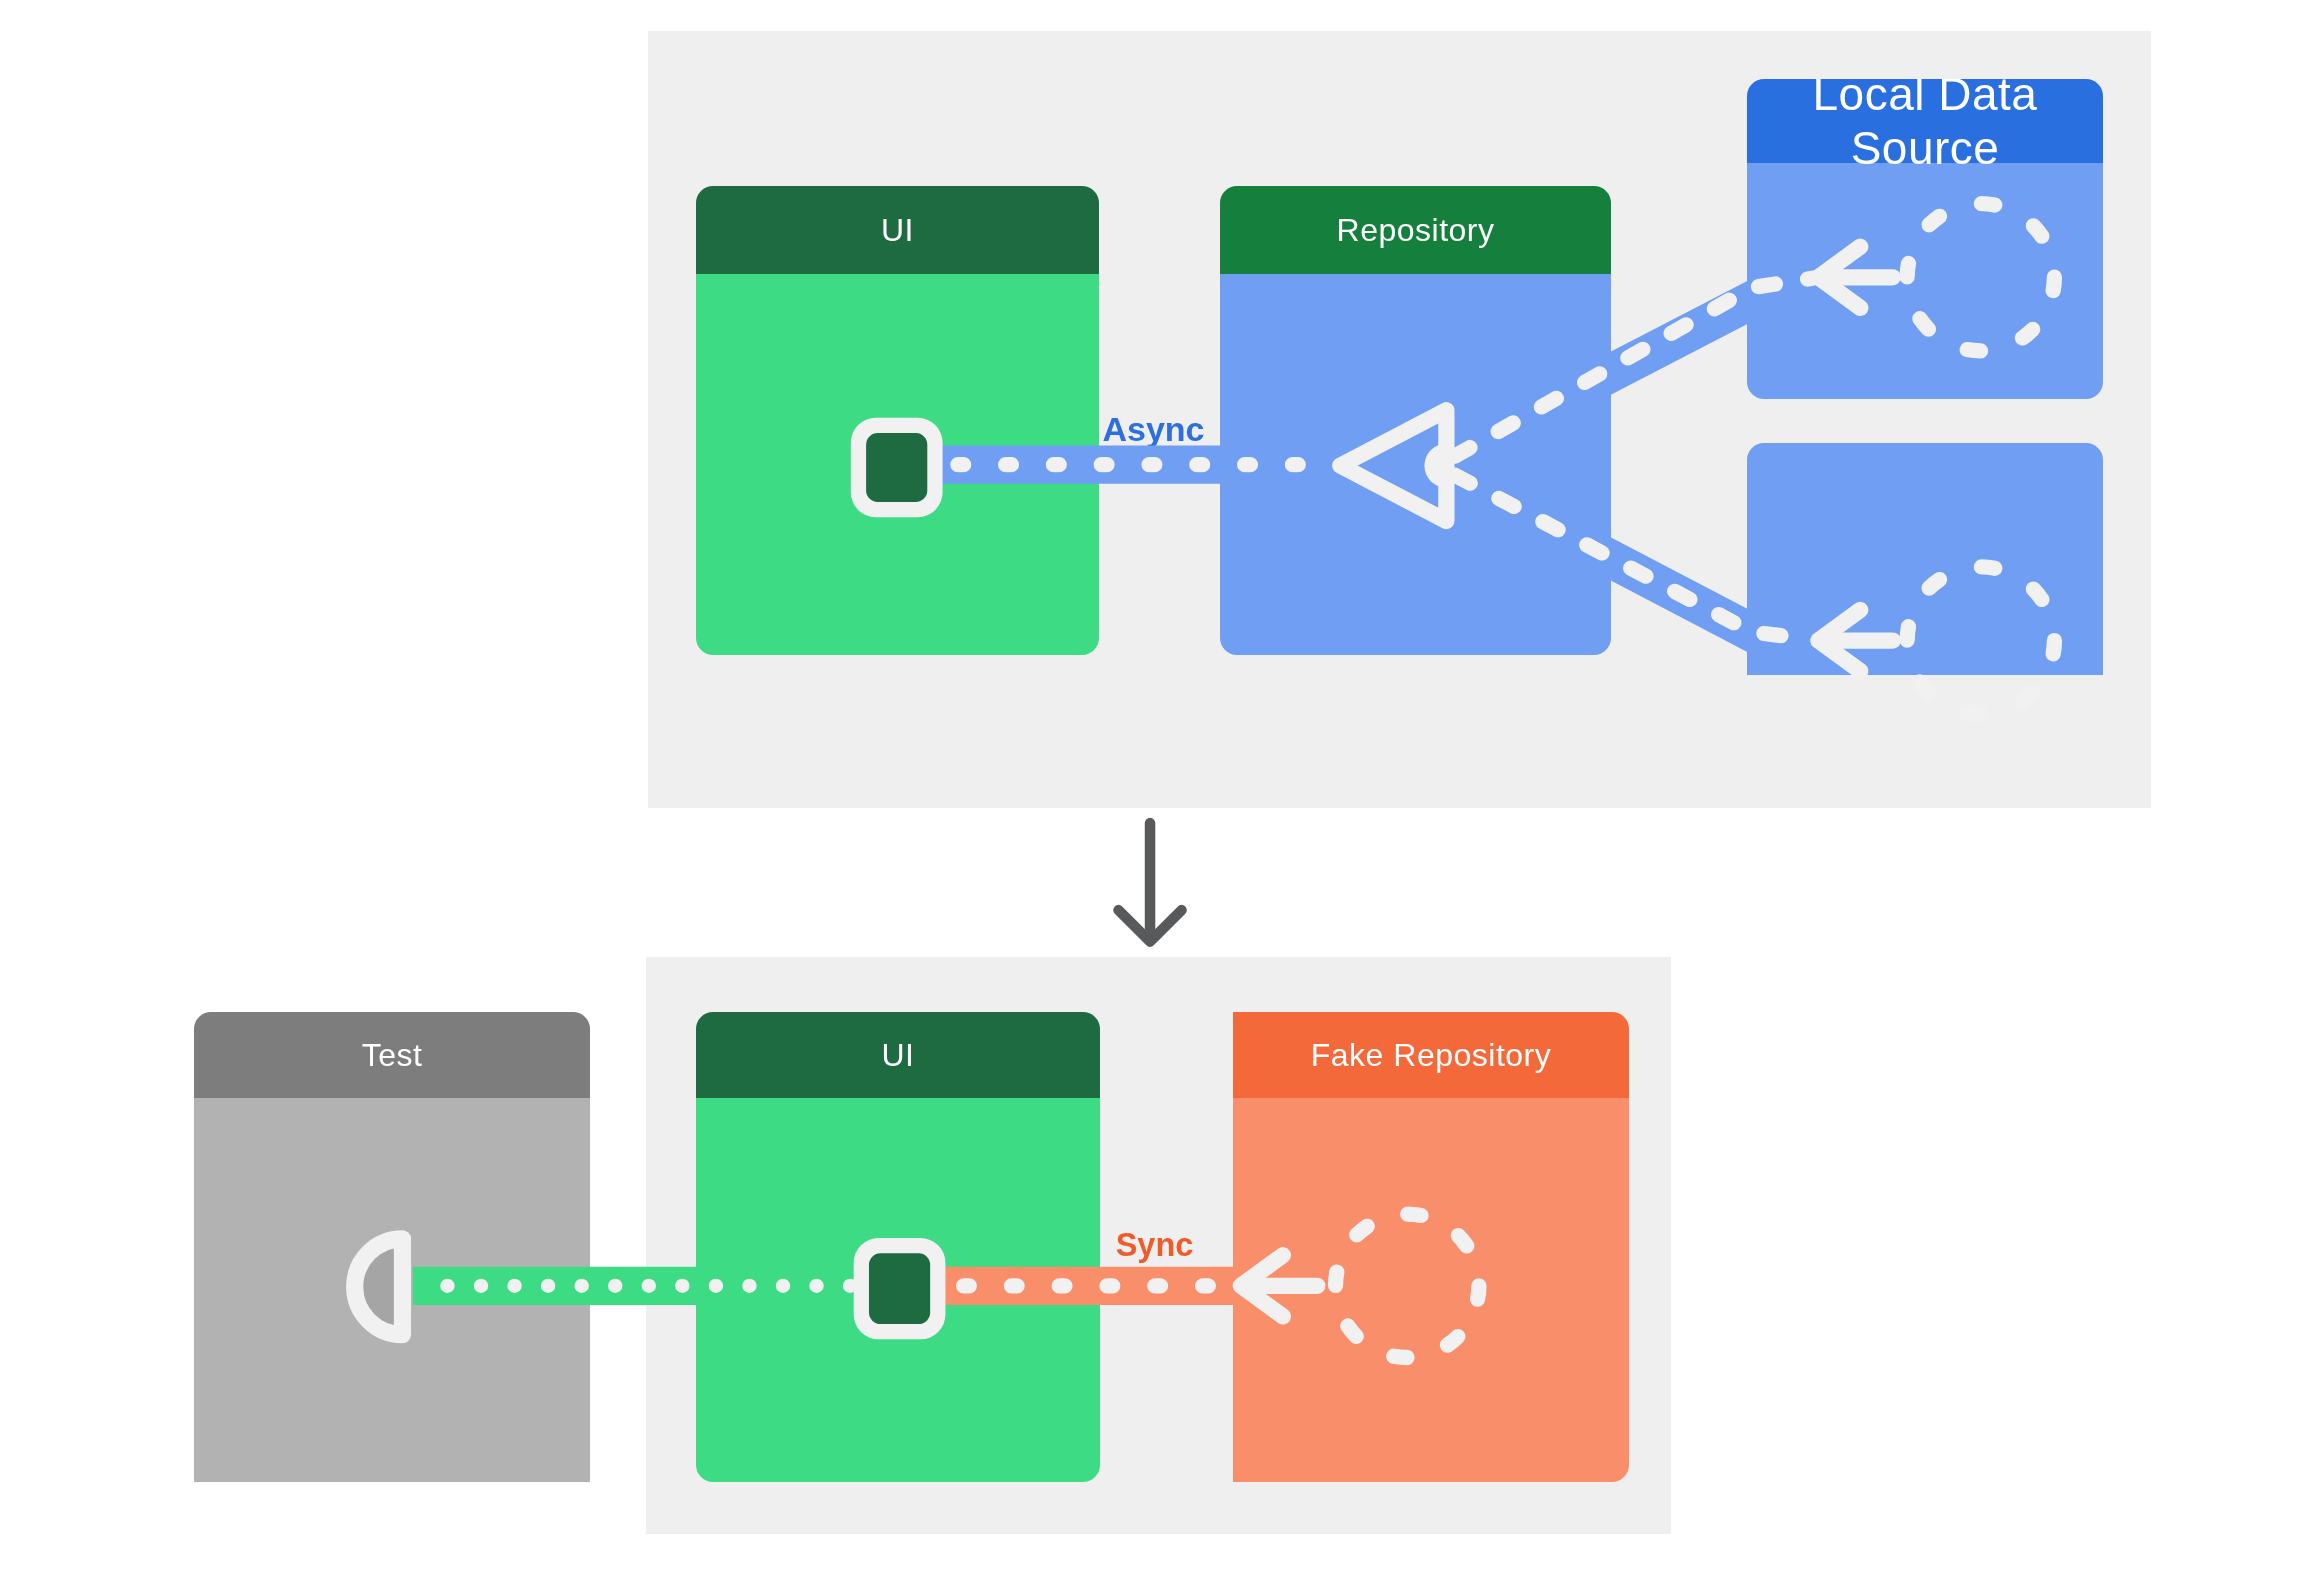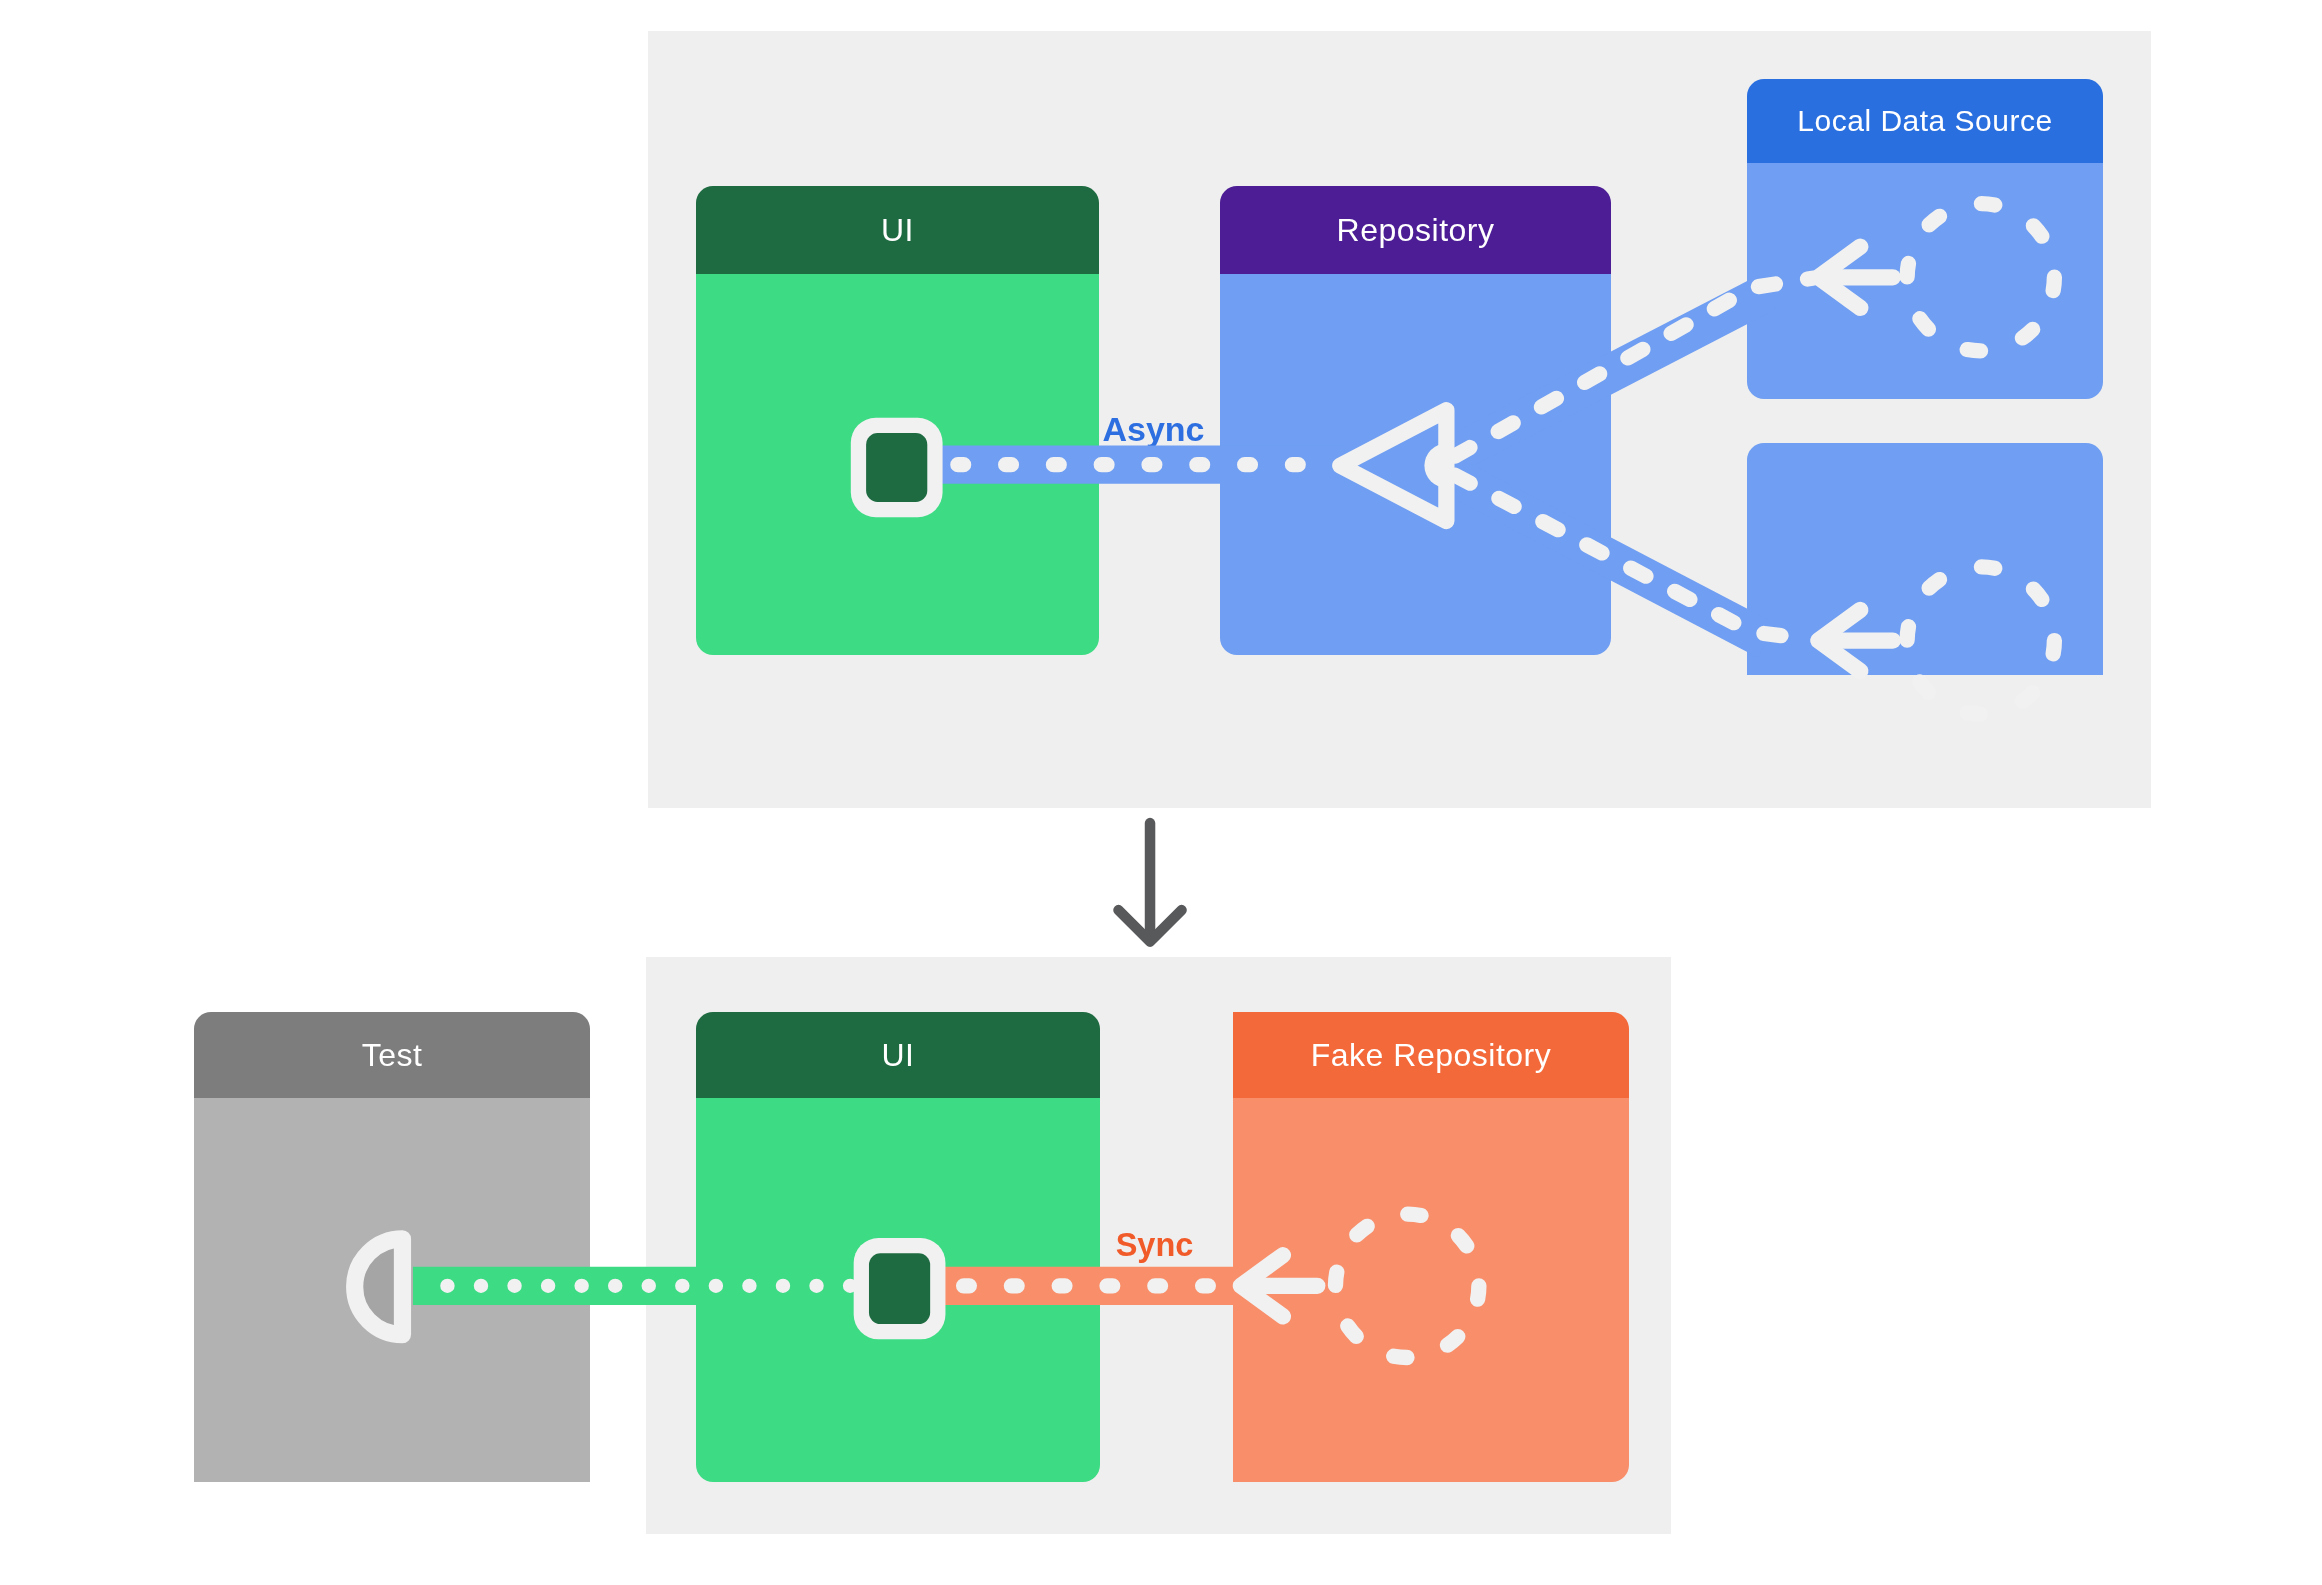--- a/index.html
+++ b/index.html
@@ -7,21 +7,21 @@
     width:2323px;height:1586px;position:relative;background:#ffffff;
     font-family:"Liberation Sans","DejaVu Sans",sans-serif;overflow:hidden;
   }
   .panel{position:absolute;background:#efefef;}
   .box{position:absolute;border-radius:17px;overflow:hidden;}
   .box-header{
     display:flex;align-items:center;justify-content:center;
     color:#ffffff;font-size:32px;font-weight:400;letter-spacing:0.5px;
     text-align:center;
   }
-  .box-header.small-title{font-size:30px;}
+  .box-header.small-title{font-size:46px;}
   .box-body{width:100%;}
   .two-line{display:inline-block;white-space:normal;max-width:234px;line-height:1.18;}
   .conn-label{
     position:absolute;width:115px;text-align:center;
     font-weight:700;white-space:nowrap;
   }
   .conn-label.async{font-size:34px;margin-top:8px;}
   .conn-label.sync{font-size:32.5px;}
   svg.overlay{position:absolute;left:0;top:0;pointer-events:none;}
   
@@ -44,21 +44,21 @@
 <section class="panel" style="left:648px;top:31px;width:1503px;height:777px;"></section>
 
 <div class="box" style="left:696px;top:186px;width:403px;height:469px;">
   <div class="box-header" style="height: 88px; background: rgb(30, 107, 65);">
     <span>UI</span>
   </div>
   <div class="box-body" style="height: 381px; background: rgb(61, 220, 132);"></div>
 </div>
 
 <div class="box" style="left:1220px;top:186px;width:391px;height:469px;">
-  <div class="box-header" style="height: 88px; background: #4c1d95;">
+  <div class="box-header" style="height: 88px; background: #15803d;">
     <span>Repository</span>
   </div>
   <div class="box-body" style="height: 381px; background: rgb(111, 158, 242);"></div>
 </div>
 
 <div class="box" style="left:1747px;top:79px;width:356px;height:320px;">
   <div class="box-header small-title" style="height: 84px; background: rgb(42, 111, 224);">
     <span>Local Data Source</span>
   </div>
   <div class="box-body" style="height: 236px; background: rgb(111, 158, 242);"></div>

